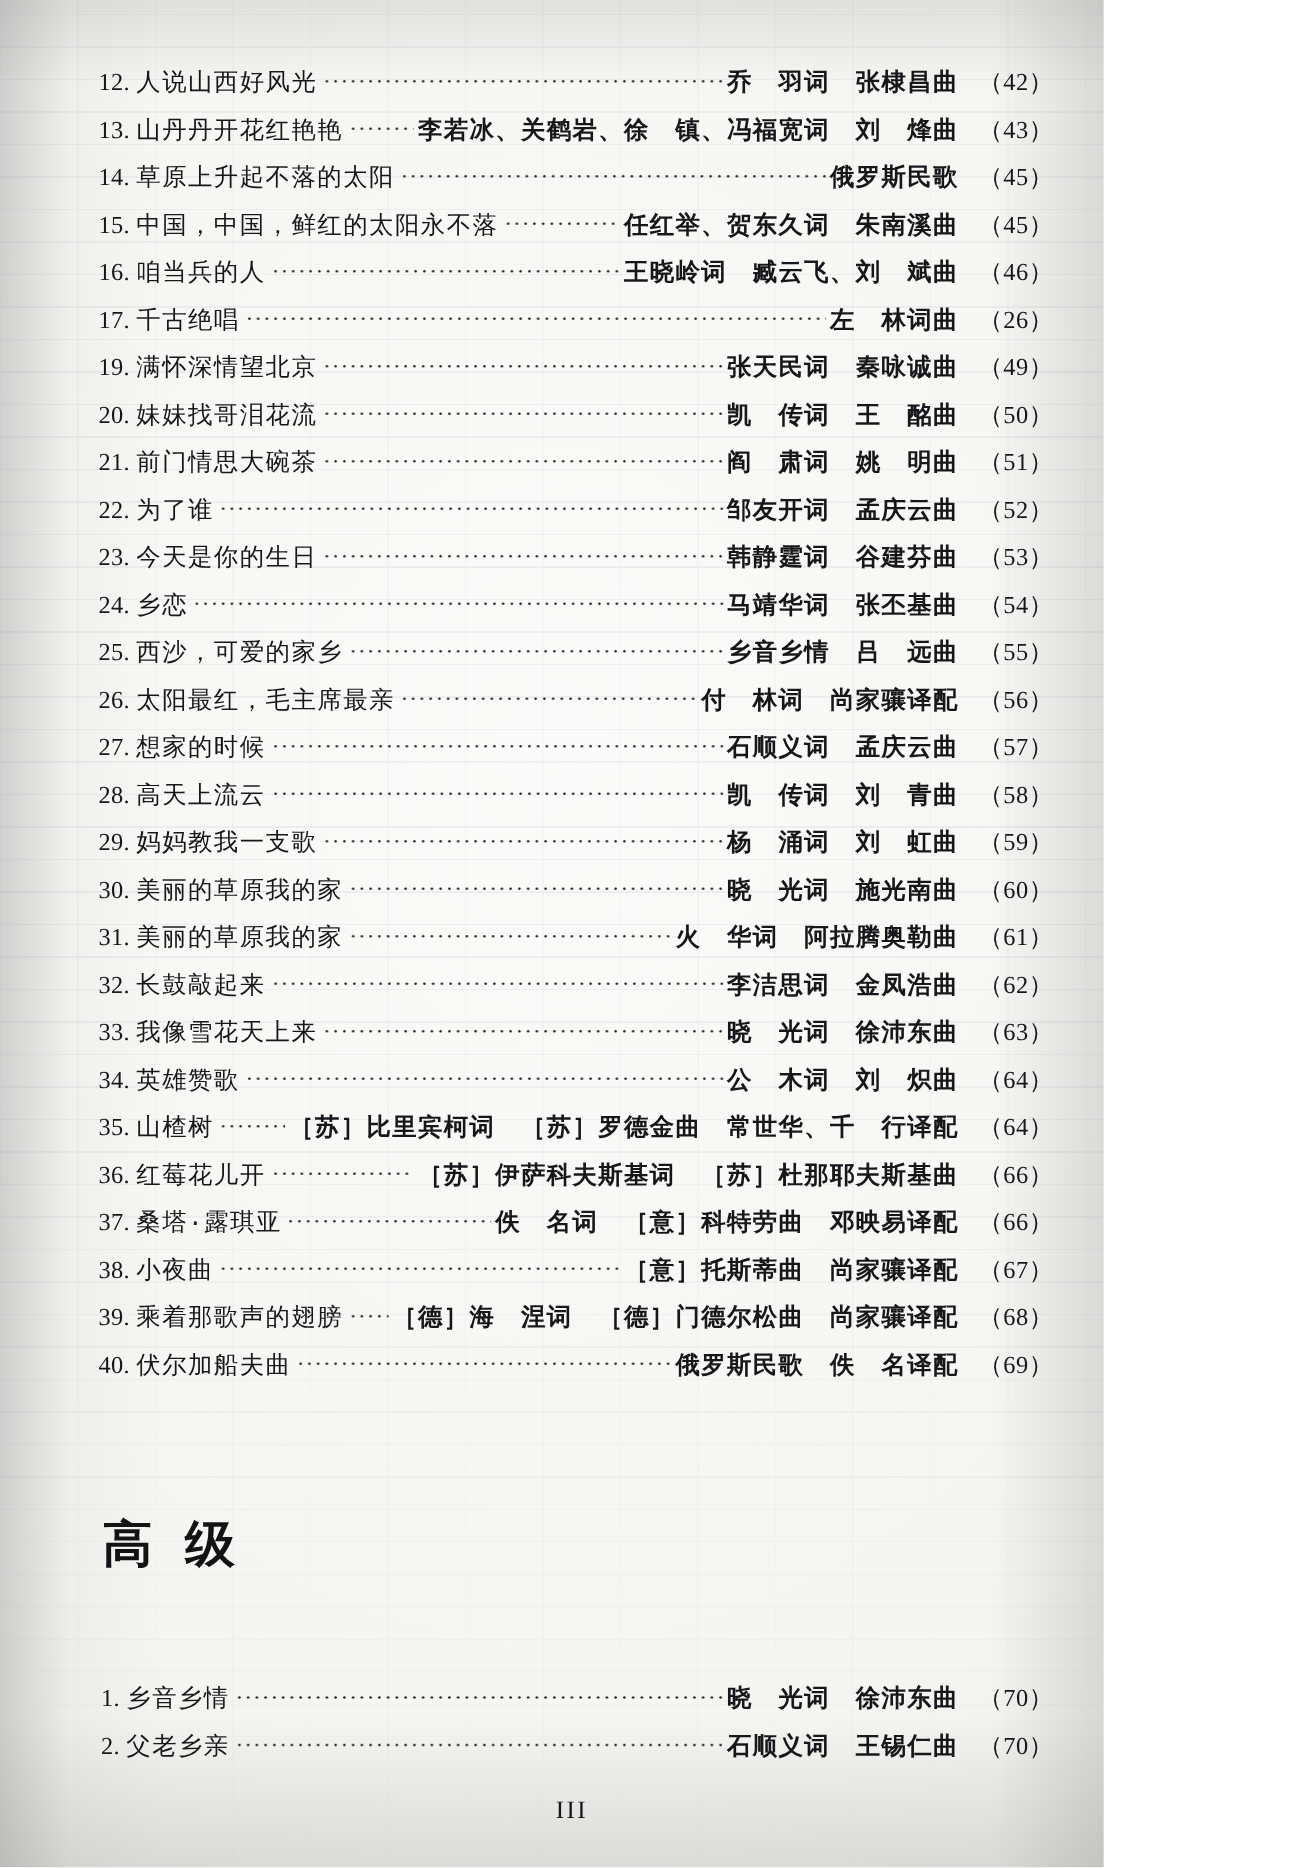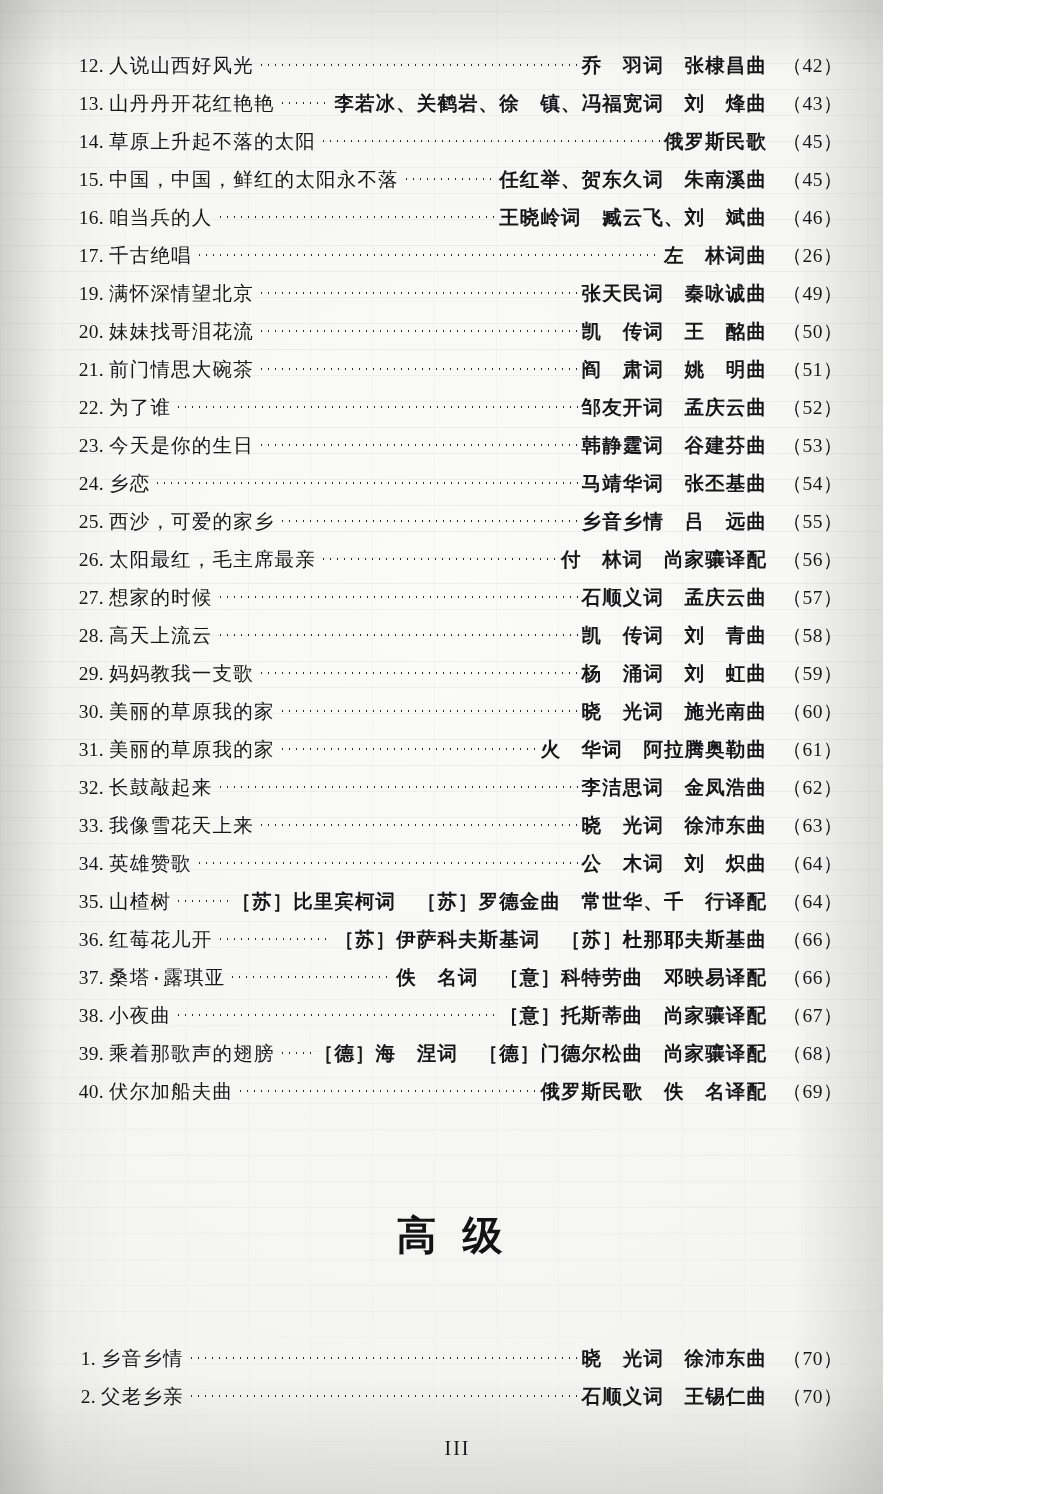--- a/index.html
+++ b/index.html
@@ -107,21 +107,20 @@
     text-align: right;
     letter-spacing: 0.5px;
   }
 
   
   .indent-1 .toc-num { width: 48px; }
   .indent-2 .toc-num { width: 40px; }
 
   
   .section-heading {
-    text-align: center;
     font-size: 40px;
     font-weight: bold;
     letter-spacing: 26px;
     text-indent: 26px;
     margin: 96px 0 78px 0;
     color: #131316;
     font-family: "Liberation Serif", "DejaVu Serif", serif;
   }
 
   

